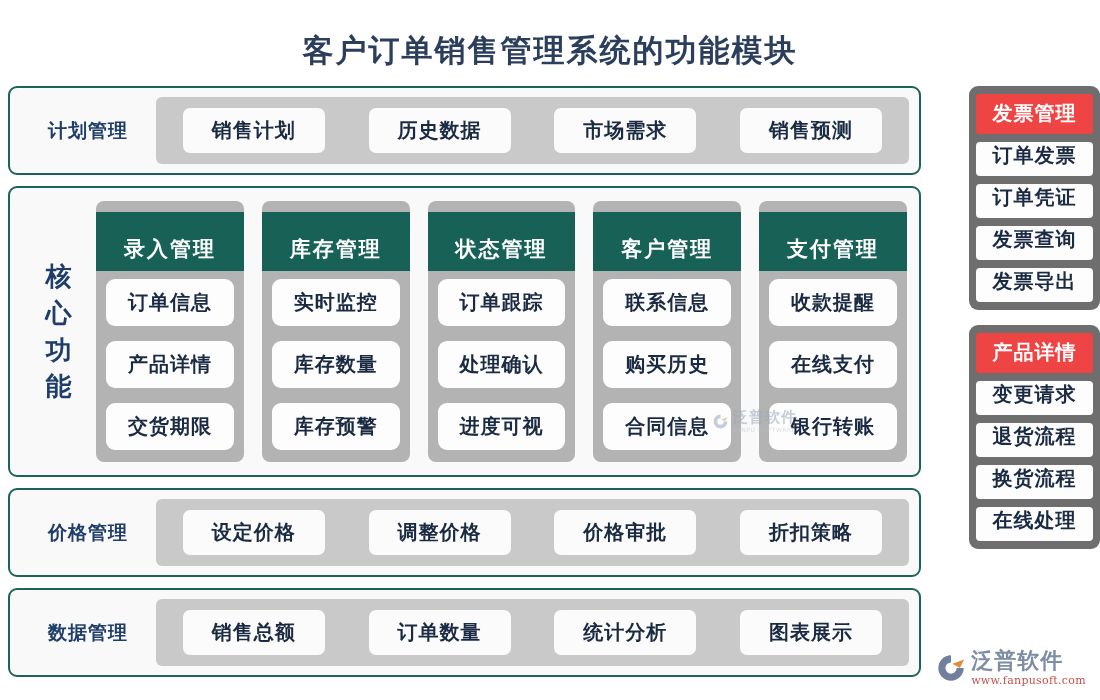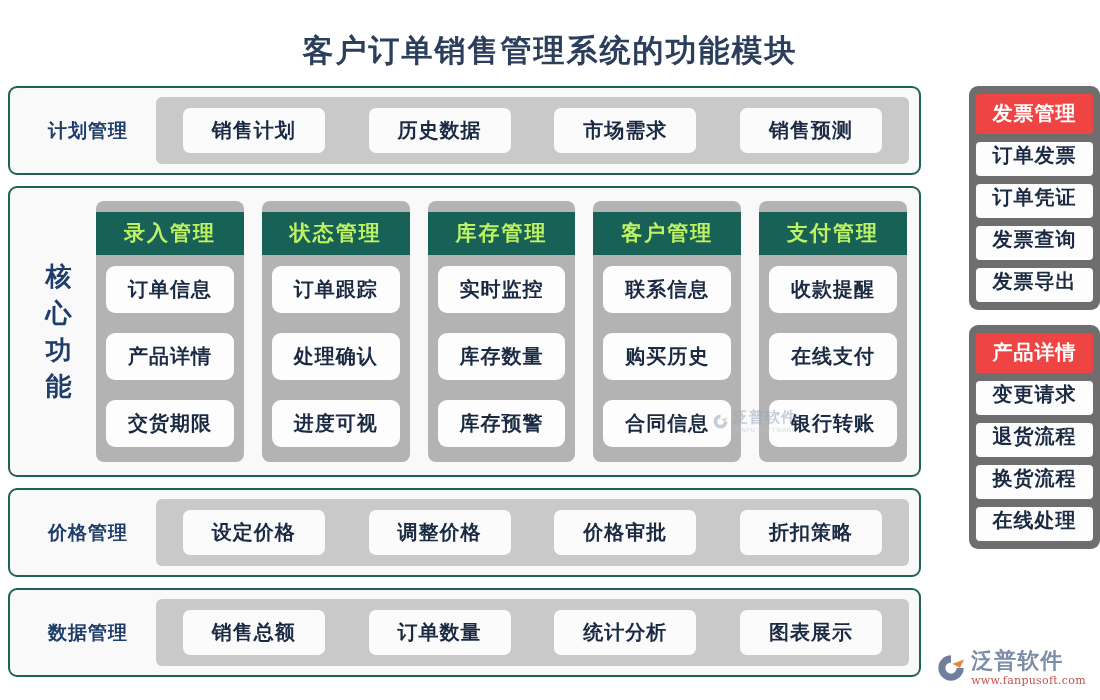--- a/index.html
+++ b/index.html
@@ -137,27 +137,27 @@
     background: #b3b3b3;
     border-radius: 8px;
     display: flex;
     flex-direction: column;
     overflow: hidden;
     padding-bottom: 8px;
   }
 
   .col-head {
     background: #176156;
-    color: #bef264;
+    color: #ffffff;
     text-align: center;
     font-family: "DejaVu Serif", "Liberation Serif", serif;
     font-size: 21px;
     font-weight: bold;
     letter-spacing: 2px;
-    padding: 7px 0 8px;
+    padding: 23px 0 8px;
     margin-top: 11px;
   }
 
   .col-items {
     flex: 1;
     display: flex;
     flex-direction: column;
     justify-content: space-around;
     padding: 4px 10px 0;
     gap: 7px;
@@ -281,34 +281,34 @@
         <div class="col-card">
           <div class="col-head">录入管理</div>
           <div class="col-items">
             <div class="col-item">订单信息</div>
             <div class="col-item">产品详情</div>
             <div class="col-item">交货期限</div>
           </div>
         </div>
 
         <div class="col-card">
+          <div class="col-head">库存管理</div>
+          <div class="col-items">
+            <div class="col-item">实时监控</div>
+            <div class="col-item">库存数量</div>
+            <div class="col-item">库存预警</div>
+          </div>
+        </div>
+
+        <div class="col-card">
           <div class="col-head">状态管理</div>
           <div class="col-items">
             <div class="col-item">订单跟踪</div>
             <div class="col-item">处理确认</div>
             <div class="col-item">进度可视</div>
-          </div>
-        </div>
-
-        <div class="col-card">
-          <div class="col-head">库存管理</div>
-          <div class="col-items">
-            <div class="col-item">实时监控</div>
-            <div class="col-item">库存数量</div>
-            <div class="col-item">库存预警</div>
           </div>
         </div>
 
         <div class="col-card">
           <div class="col-head">客户管理</div>
           <div class="col-items">
             <div class="col-item">联系信息</div>
             <div class="col-item">购买历史</div>
             <div class="col-item">合同信息</div>
           </div>

